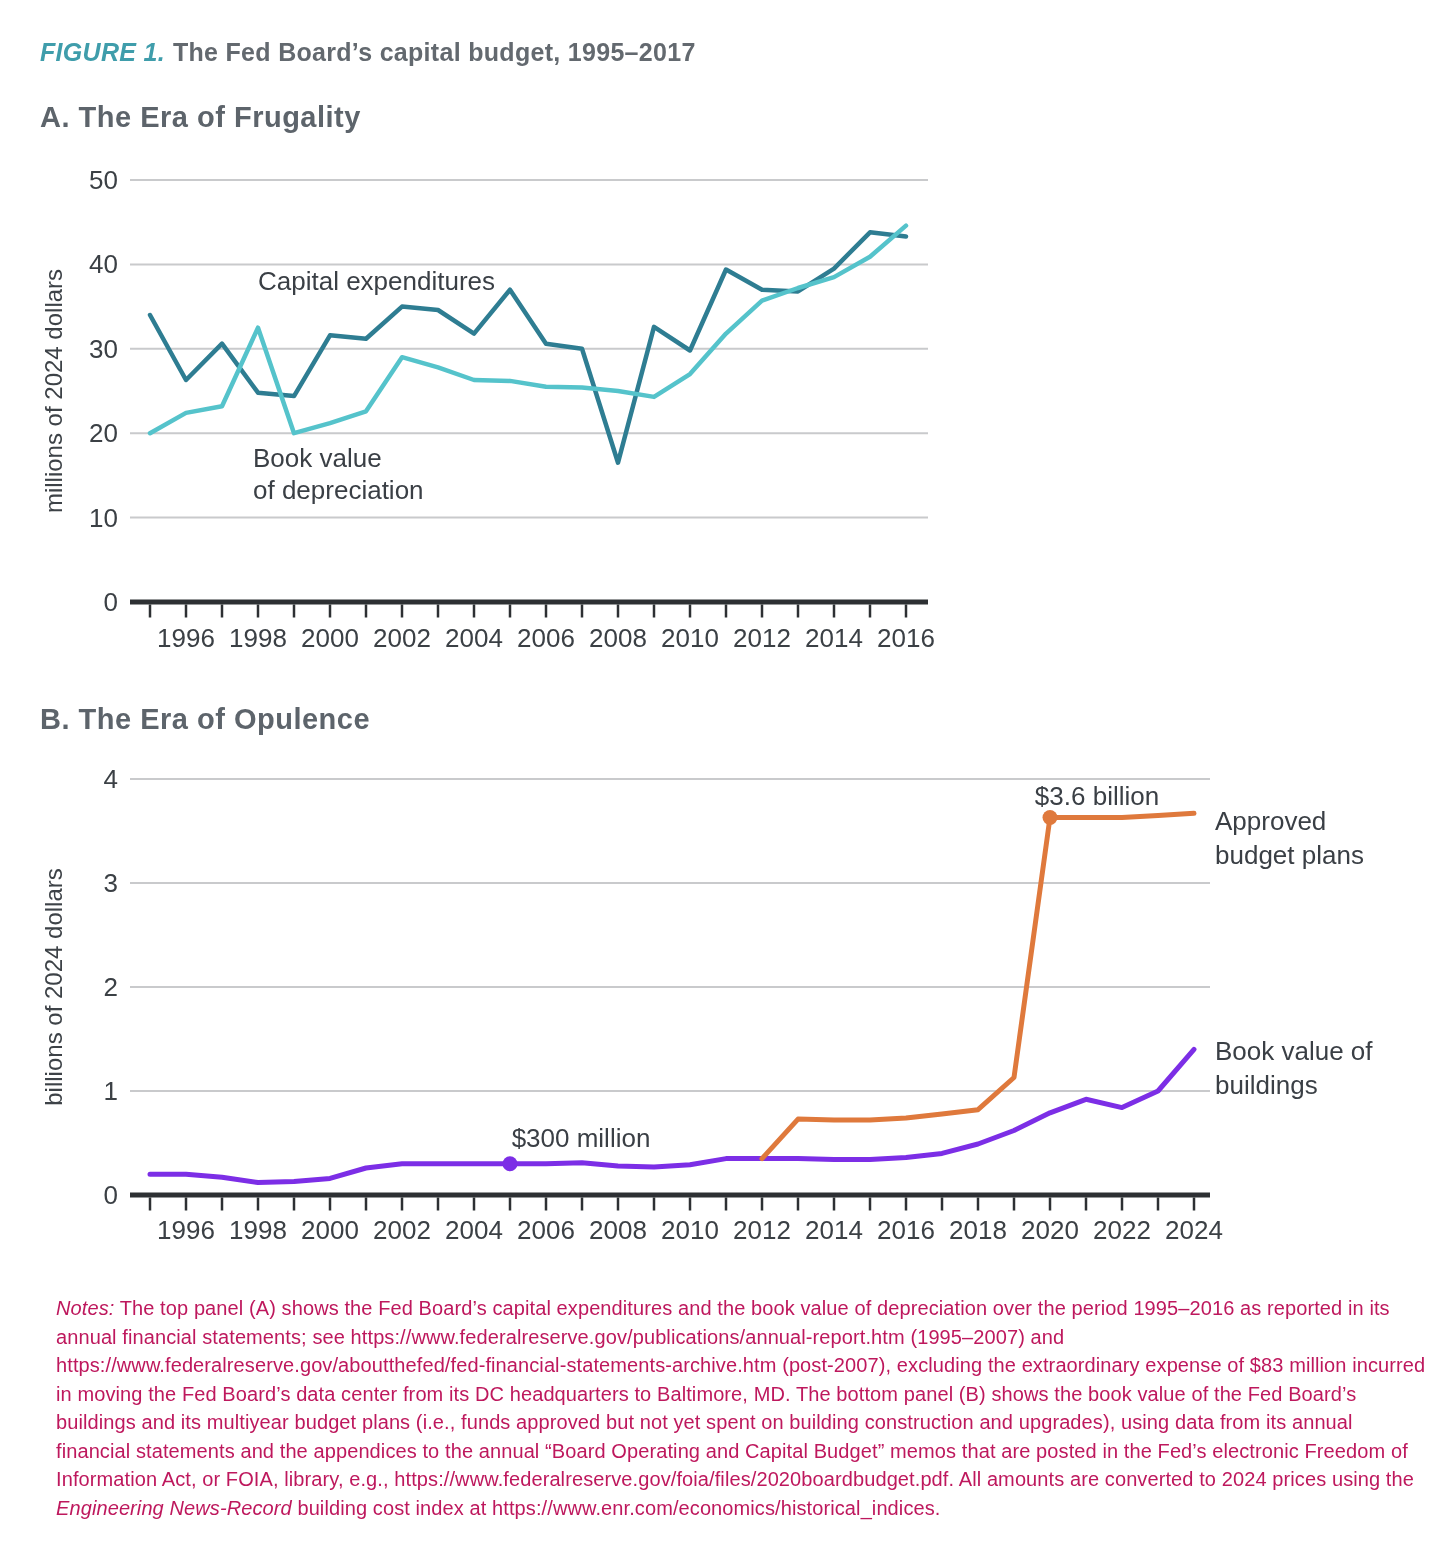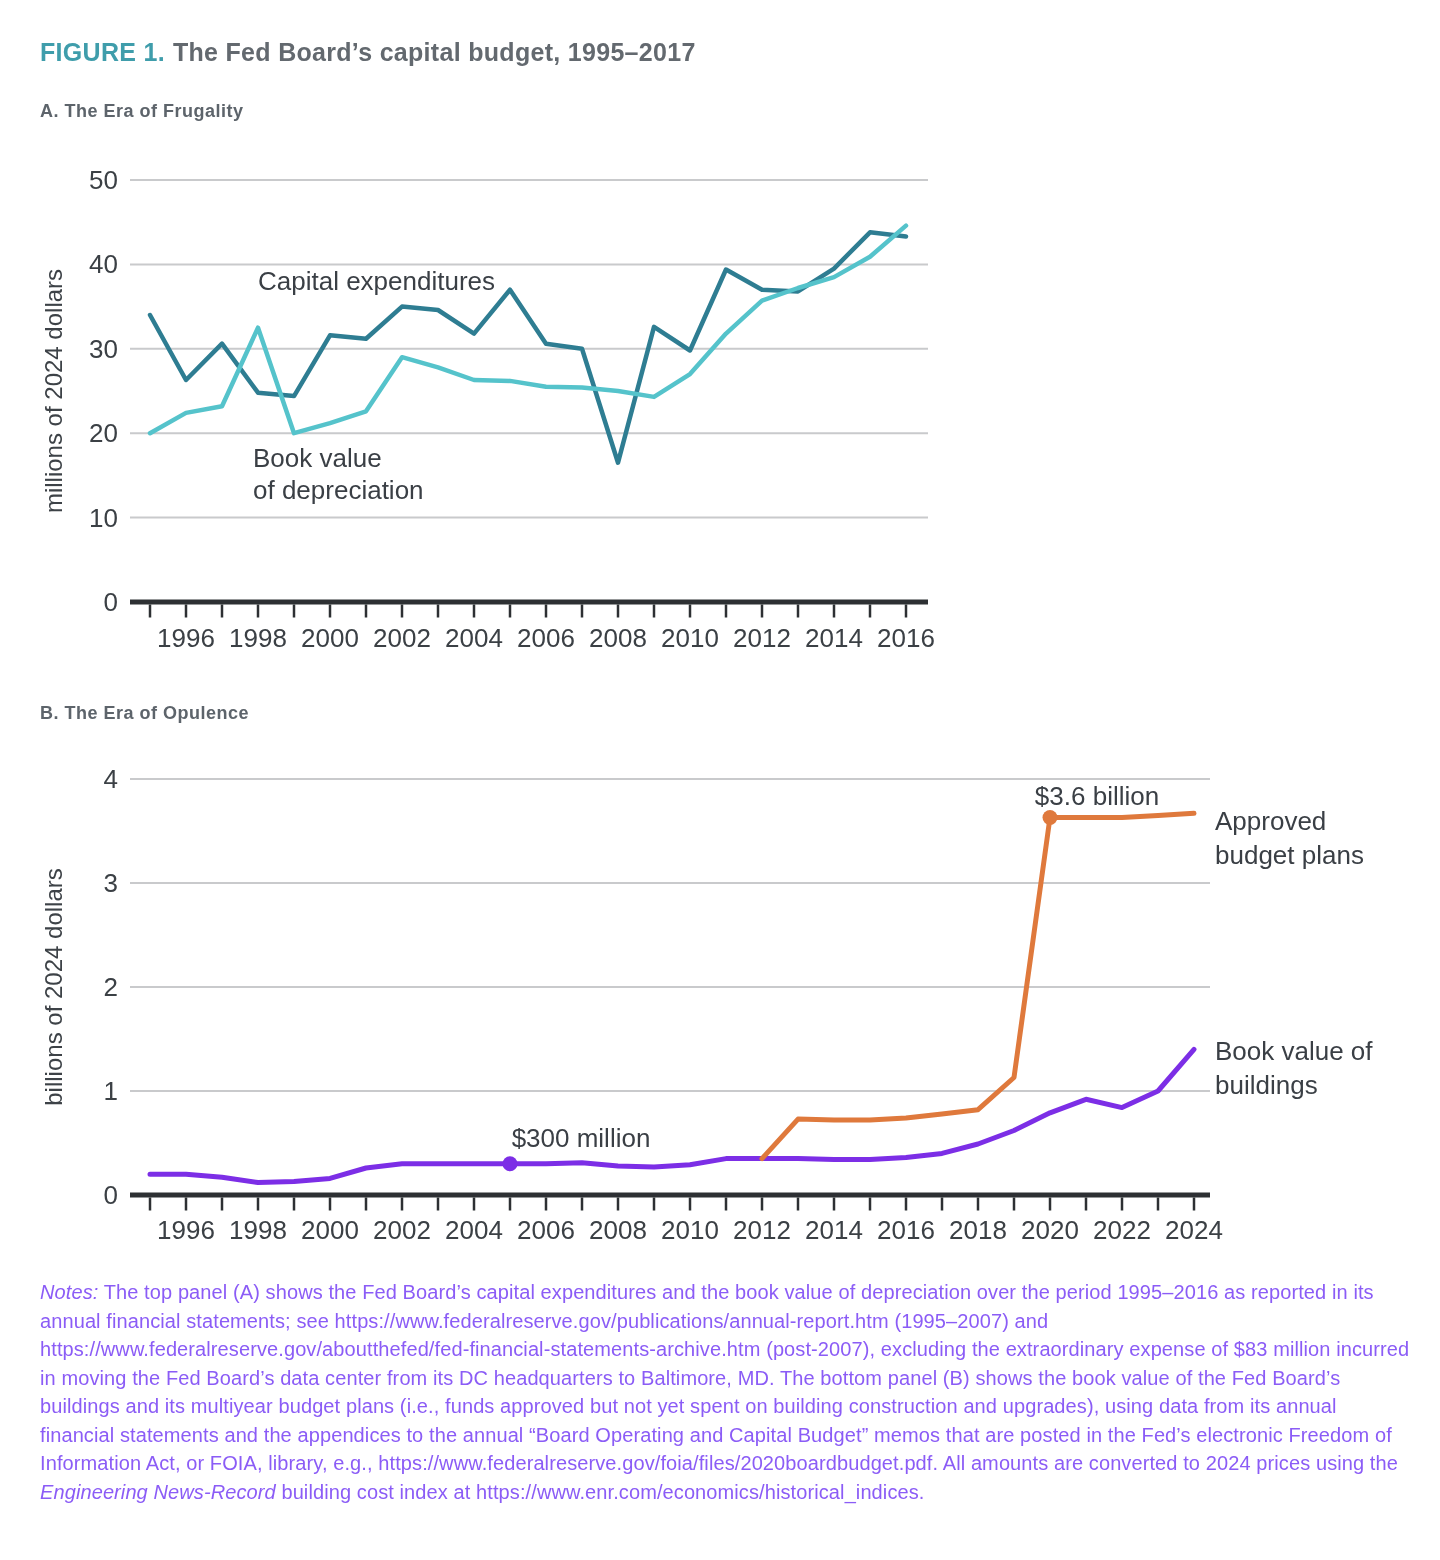--- a/index.html
+++ b/index.html
@@ -13,46 +13,46 @@
   }
   .fig-title {
     position: absolute;
     left: 40px;
     top: 38px;
     font-size: 25px;
     font-weight: 700;
     letter-spacing: 0.3px;
     white-space: nowrap;
   }
-  .fig-num { color: #3f9dab; margin-right: 8px; }
+  .fig-num { color: #3f9dab; margin-right: 8px; font-style: italic; }
   .fig-text { color: #63696f; }
   .panel-head {
     position: absolute;
     left: 40px;
     margin: 0;
-    font-size: 18px;
+    font-size: 29px;
     font-weight: 600;
     letter-spacing: 0.5px;
     color: #5d646b;
     white-space: nowrap;
   }
   #headA { top: 101px; }
   #headB { top: 703px; text-align: right; }
   .chart-svg { position: absolute; left: 0; display: block; }
   #chartA { top: 150px; }
   #chartB { top: 740px; }
   .notes {
     position: absolute;
     left: 40px;
     top: 1278px;
     width: 1370px;
-    margin: 0;
+    margin: 16px;
     font-size: 20px;
     line-height: 28.5px;
-    color: #8b5cf6;
+    color: #be185d;
     letter-spacing: 0.1px;
   }
   .notes .it { font-style: italic; }
 </style>
 </head>
 <body>
 
 <div class="page">
   <div class="fig-title">
     <span class="fig-num">FIGURE 1.</span><span class="fig-text">The Fed Board’s capital budget, 1995–2017</span>

